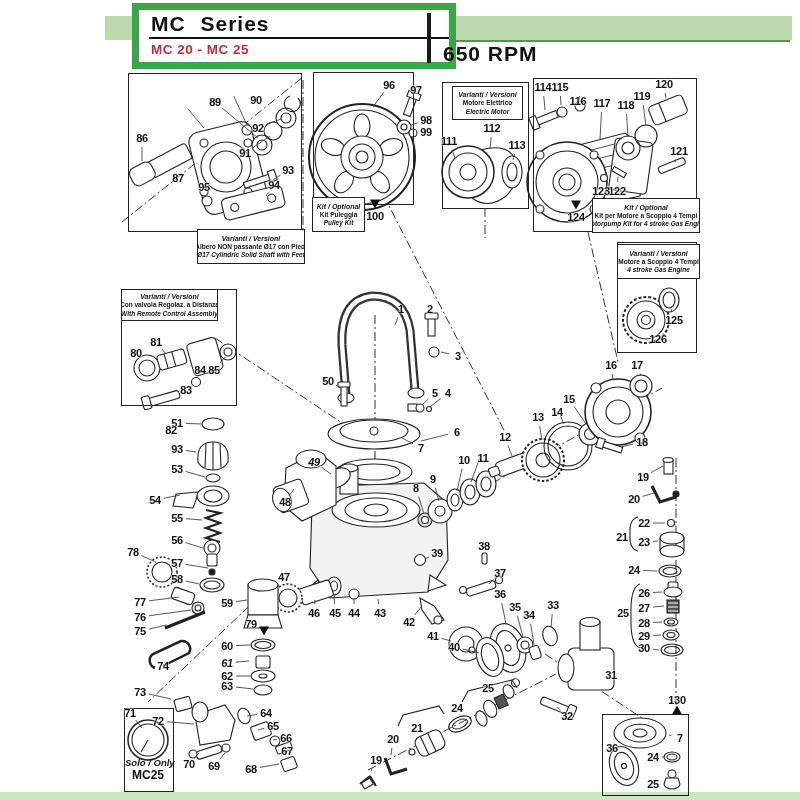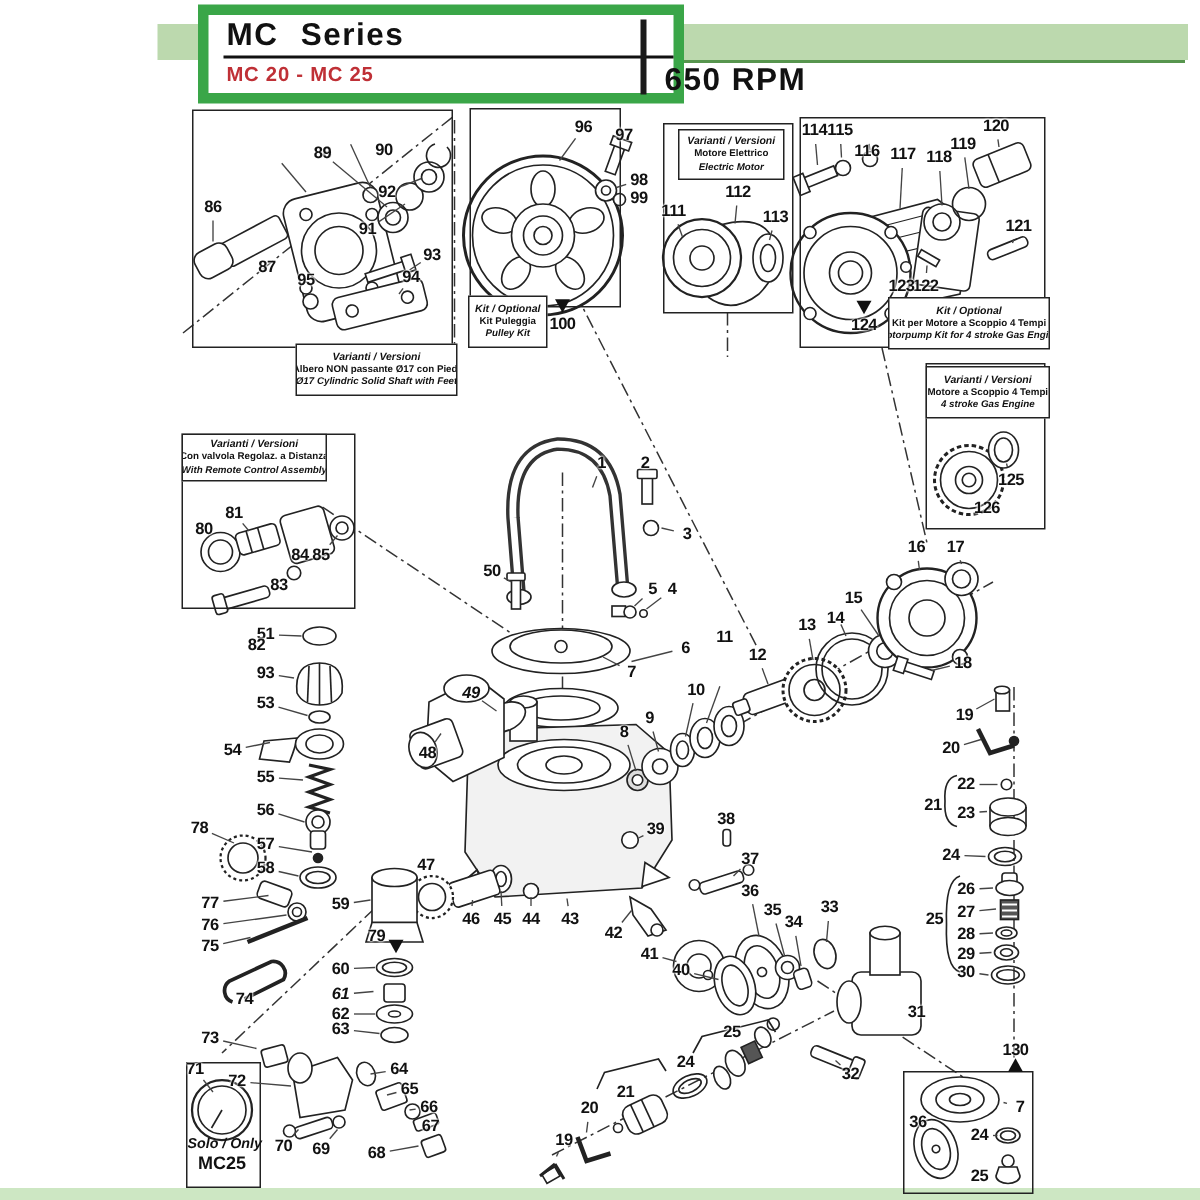--- a/index.html
+++ b/index.html
@@ -620,21 +620,21 @@
     <div class="callout" style="left: 401px; top: 309px;">1</div>
     <div class="callout" style="left: 430px; top: 309px;">2</div>
     <div class="callout" style="left: 458px; top: 356px;">3</div>
     <div class="callout" style="left: 448px; top: 393px;">4</div>
     <div class="callout" style="left: 435px; top: 393px;">5</div>
     <div class="callout" style="left: 457px; top: 432px;">6</div>
     <div class="callout" style="left: 421px; top: 448px;">7</div>
     <div class="callout" style="left: 416px; top: 488px;">8</div>
     <div class="callout" style="left: 433px; top: 479px;">9</div>
     <div class="callout" style="left: 464px; top: 460px;">10</div>
-    <div class="callout" style="left: 483px; top: 425px;">11</div>
+    <div class="callout" style="left: 483px; top: 458px;">11</div>
     <div class="callout" style="left: 505px; top: 437px;">12</div>
     <div class="callout" style="left: 538px; top: 417px;">13</div>
     <div class="callout" style="left: 557px; top: 412px;">14</div>
     <div class="callout" style="left: 569px; top: 399px;">15</div>
     <div class="callout" style="left: 611px; top: 365px;">16</div>
     <div class="callout" style="left: 637px; top: 365px;">17</div>
     <div class="callout" style="left: 642px; top: 442px;">18</div>
     <div class="callout" style="left: 643px; top: 477px;">19</div>
     <div class="callout" style="left: 634px; top: 499px;">20</div>
     <div class="callout" style="left: 622px; top: 537px;">21</div>

